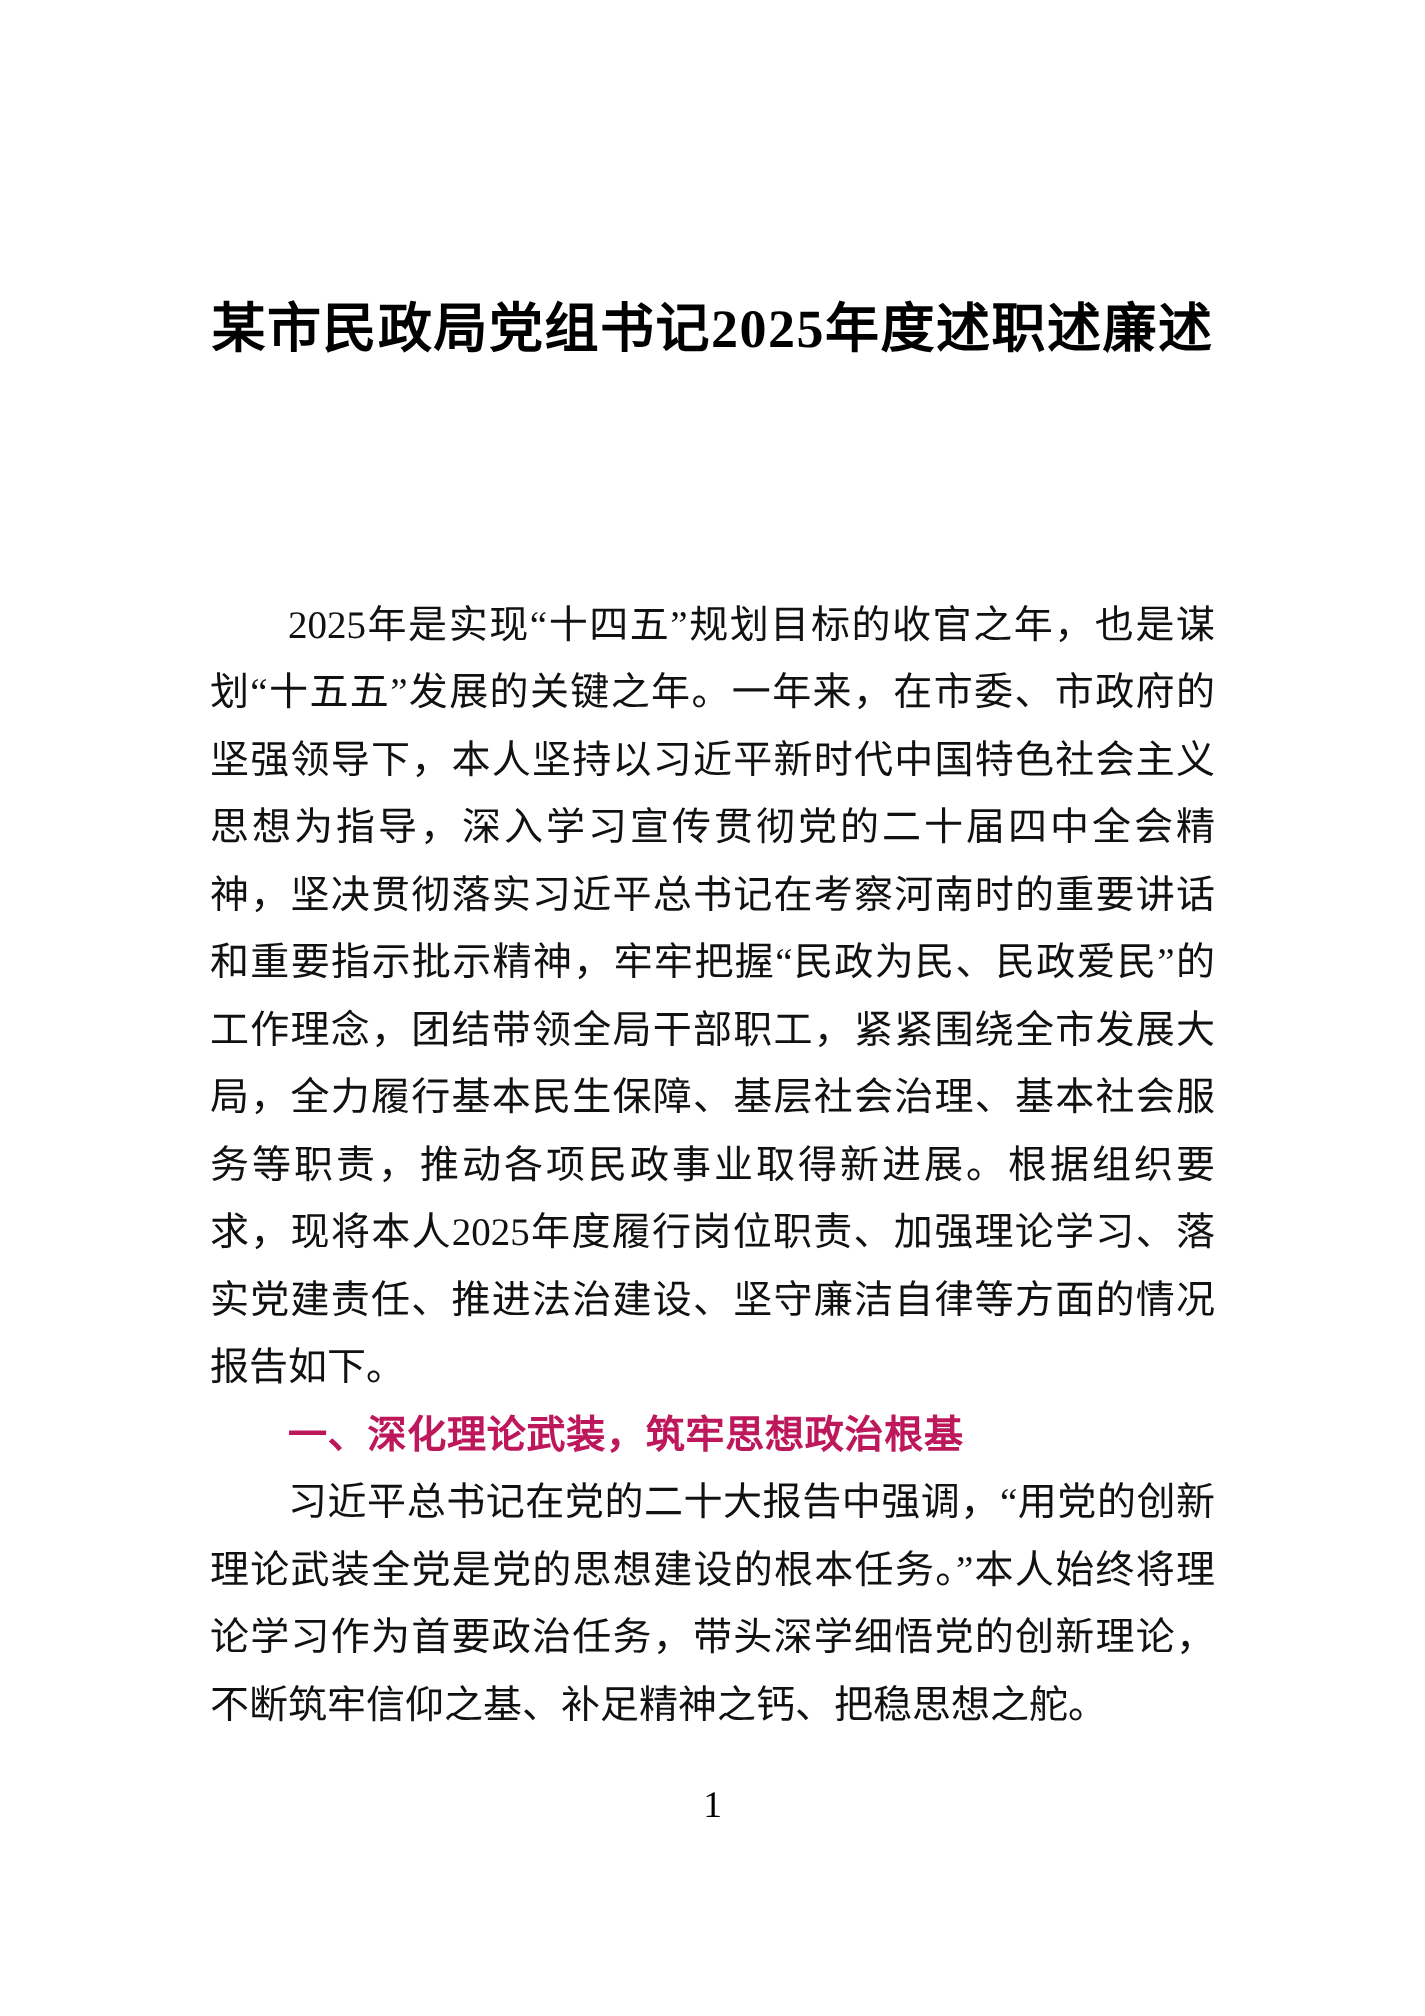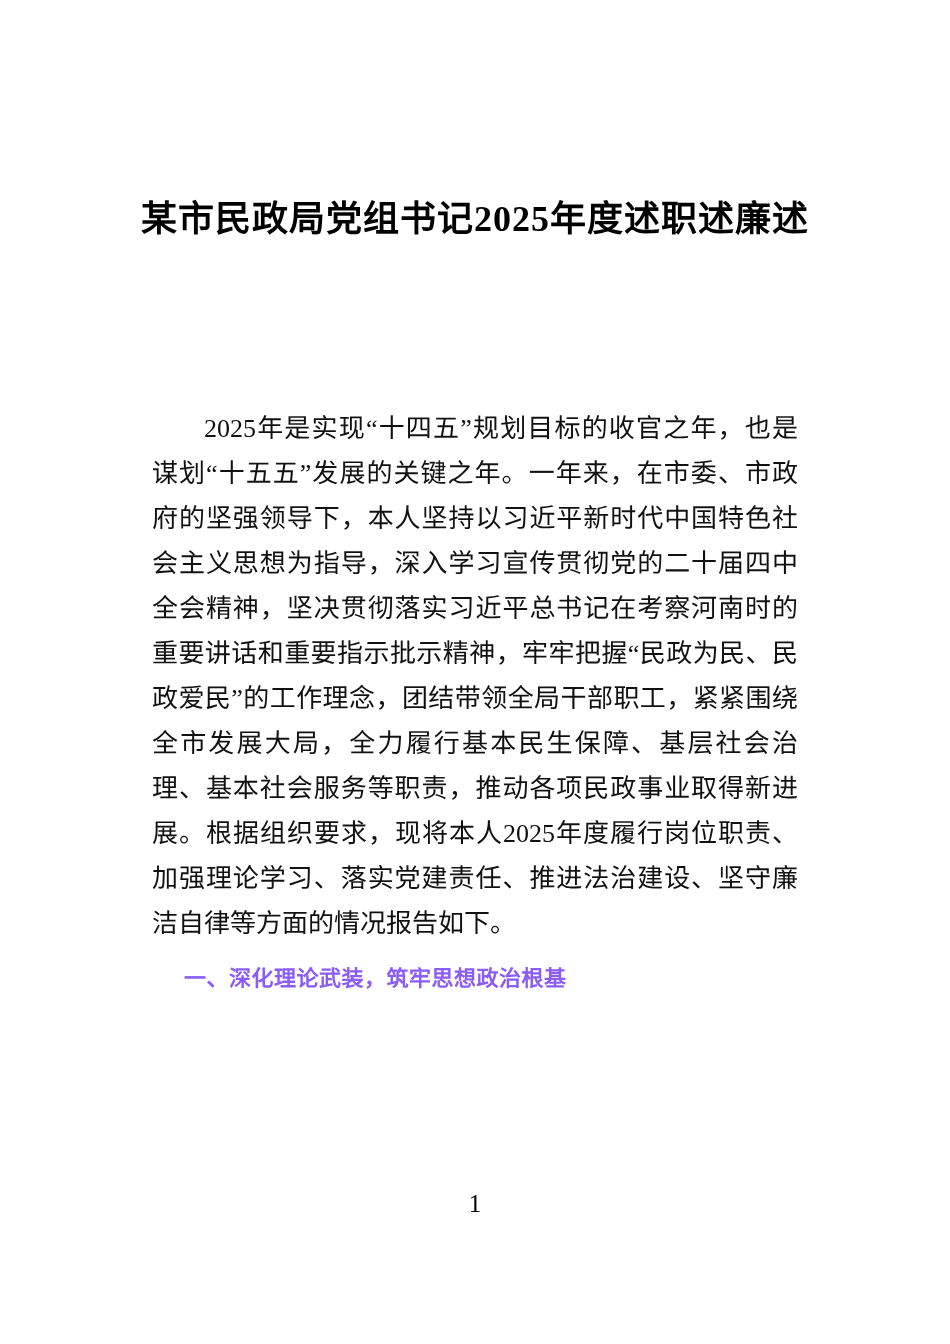--- a/index.html
+++ b/index.html
@@ -32,38 +32,38 @@
   .title-line {
     display: block;
   }
   .doc-body {
     position: absolute;
     top: 394px;
     left: 140px;
     width: 670px;
   }
   .para {
-    margin: 12px;
+    margin: 0;
     font-family: "Liberation Serif", "DejaVu Serif", serif;
     font-size: 26px;
     font-weight: 400;
     line-height: 45px;
     text-indent: 2em;
     text-align: justify;
     text-justify: inter-ideograph;
     color: #111111;
   }
   .heading {
     margin: 0;
-    font-family: Liberation Mono, monospace;
-    font-size: 22px;
+    font-family: Liberation Serif, serif;
+    font-size: 26px;
     font-weight: 700;
     line-height: 45px;
     text-indent: 2em;
-    color: #8b5cf6;
+    color: #be185d;
     letter-spacing: 0.5px;
   }
   .page-footer {
     position: absolute;
     top: 1188px;
     left: 0;
     width: 100%;
     text-align: center;
     font-family: "Liberation Serif", "DejaVu Serif", serif;
     font-size: 25px;
@@ -76,17 +76,18 @@
 
 <div class="page">
 
   <h1 class="doc-title">
     <span class="title-line">某市民政局党组书记2025年度述职述廉述</span>
   </h1>
 
   <div class="doc-body">
     <p class="para">2025年是实现“十四五”规划目标的收官之年，也是谋划“十五五”发展的关键之年。一年来，在市委、市政府的坚强领导下，本人坚持以习近平新时代中国特色社会主义思想为指导，深入学习宣传贯彻党的二十届四中全会精神，坚决贯彻落实习近平总书记在考察河南时的重要讲话和重要指示批示精神，牢牢把握“民政为民、民政爱民”的工作理念，团结带领全局干部职工，紧紧围绕全市发展大局，全力履行基本民生保障、基层社会治理、基本社会服务等职责，推动各项民政事业取得新进展。根据组织要求，现将本人2025年度履行岗位职责、加强理论学习、落实党建责任、推进法治建设、坚守廉洁自律等方面的情况报告如下。</p>
     <h2 class="heading">一、深化理论武装，筑牢思想政治根基</h2>
+    <p class="para">习近平总书记在党的二十大报告中强调，“用党的创新理论武装全党是党的思想建设的根本任务。”本人始终将理论学习作为首要政治任务，带头深学细悟党的创新理论，不断筑牢信仰之基、补足精神之钙、把稳思想之舵。</p>
   </div>
 
   <div class="page-footer">1</div>
 
 </div>
 
 </body></html>

